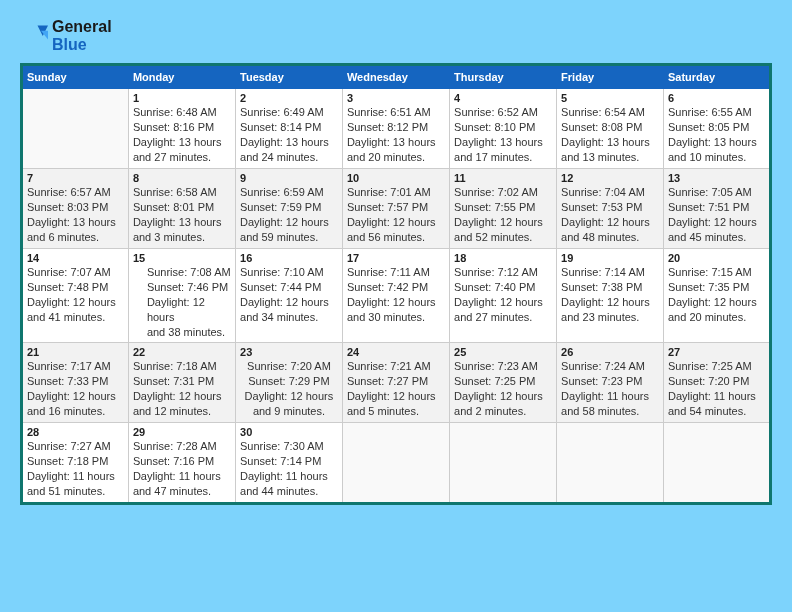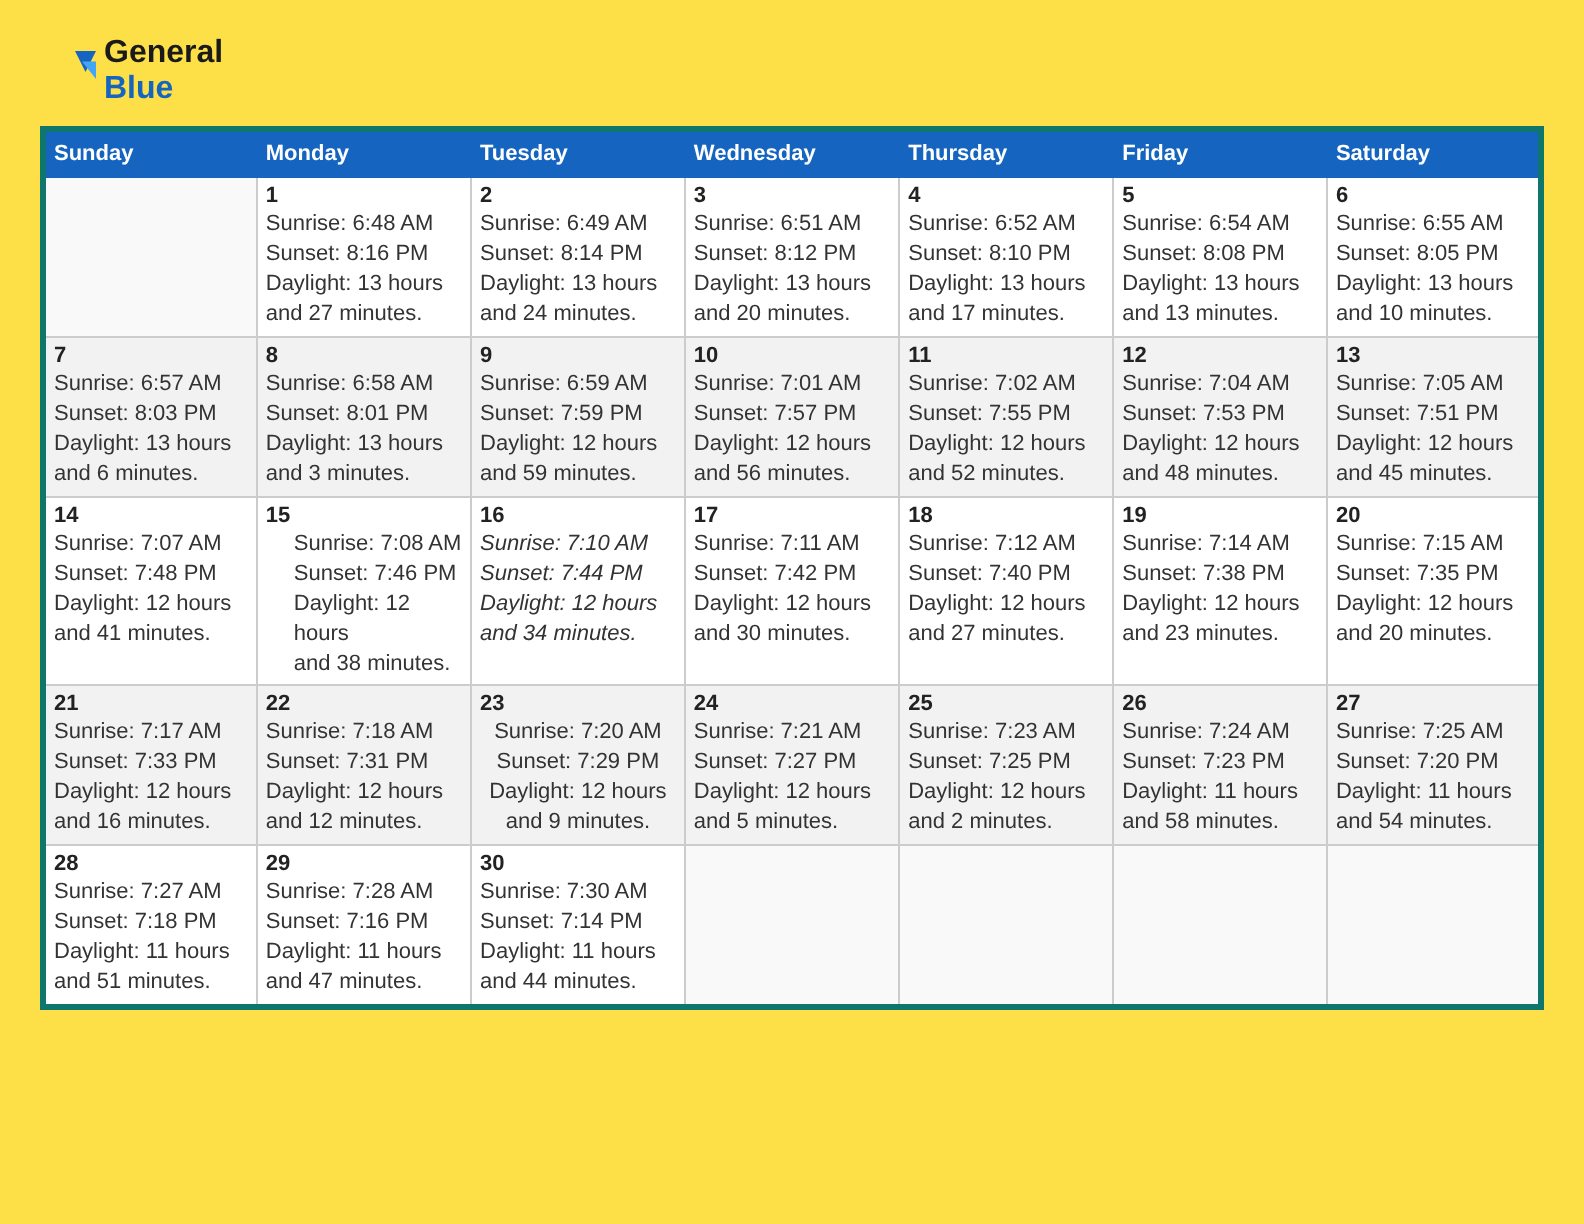--- a/index.html
+++ b/index.html
@@ -7,21 +7,21 @@
       width: 792px;
       height: 612px;
       font-family: Arial, sans-serif;
       background: #fff;
       overflow: hidden;
     }
     .page {
       width: 792px;
       height: 612px;
       padding: 18px 20px 14px 20px;
-      background: #fde047;
+      background: #7dd3fc;
     }
     .header {
       display: flex;
       justify-content: space-between;
       align-items: flex-start;
       margin-bottom: 10px;
     }
     .logo {
       display: flex;
       align-items: center;
@@ -235,21 +235,21 @@
           </td>
           <td>
             <span class="day-num">15</span>
             <div class="day-info" style="white-space: pre-line; margin-left: 14px;">Sunrise: 7:08 AM
 Sunset: 7:46 PM
 Daylight: 12 hours
 and 38 minutes.</div>
           </td>
           <td>
             <span class="day-num">16</span>
-            <div class="day-info" style="white-space: pre-line; font-style: italic;">Sunrise: 7:10 AM
+            <div class="day-info" style="white-space: pre-line;">Sunrise: 7:10 AM
 Sunset: 7:44 PM
 Daylight: 12 hours
 and 34 minutes.</div>
           </td>
           <td>
             <span class="day-num">17</span>
             <div class="day-info" style="white-space: pre-line;">Sunrise: 7:11 AM
 Sunset: 7:42 PM
 Daylight: 12 hours
 and 30 minutes.</div>

